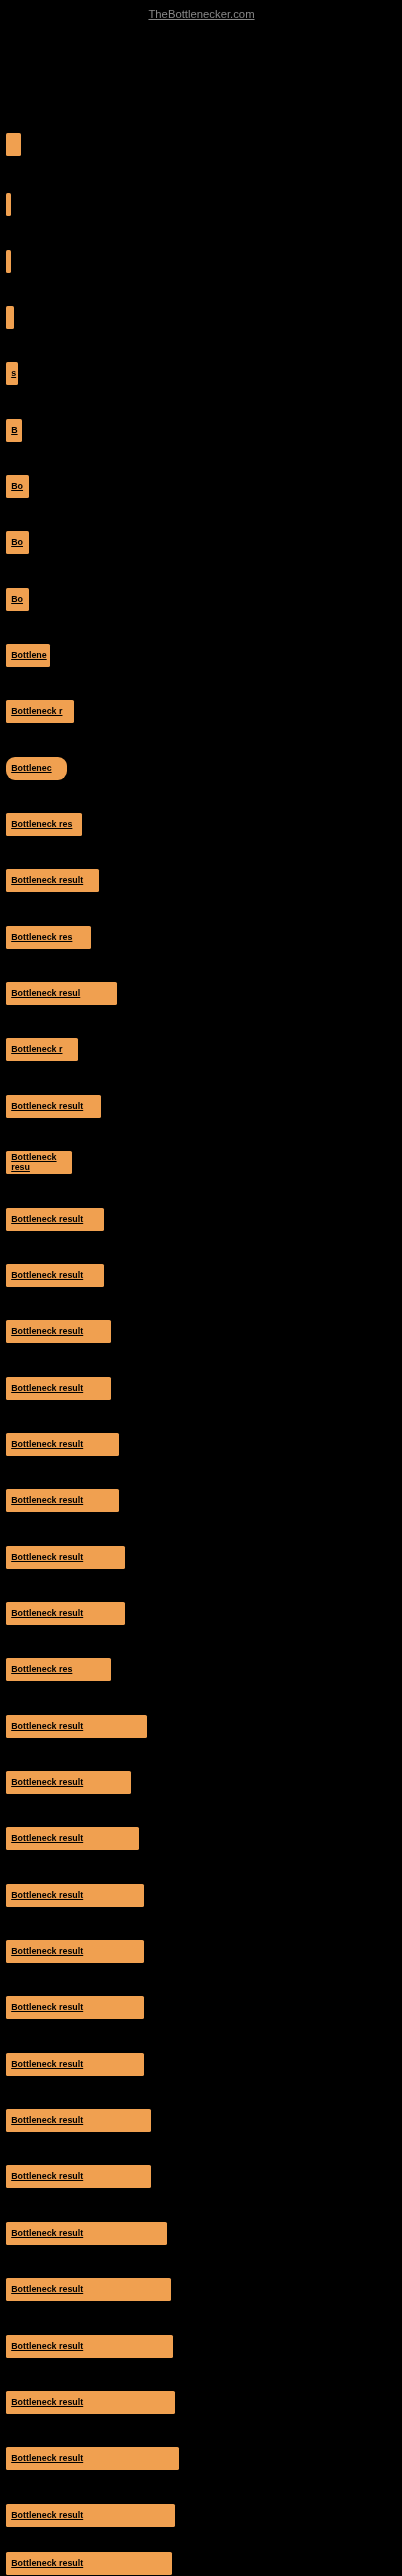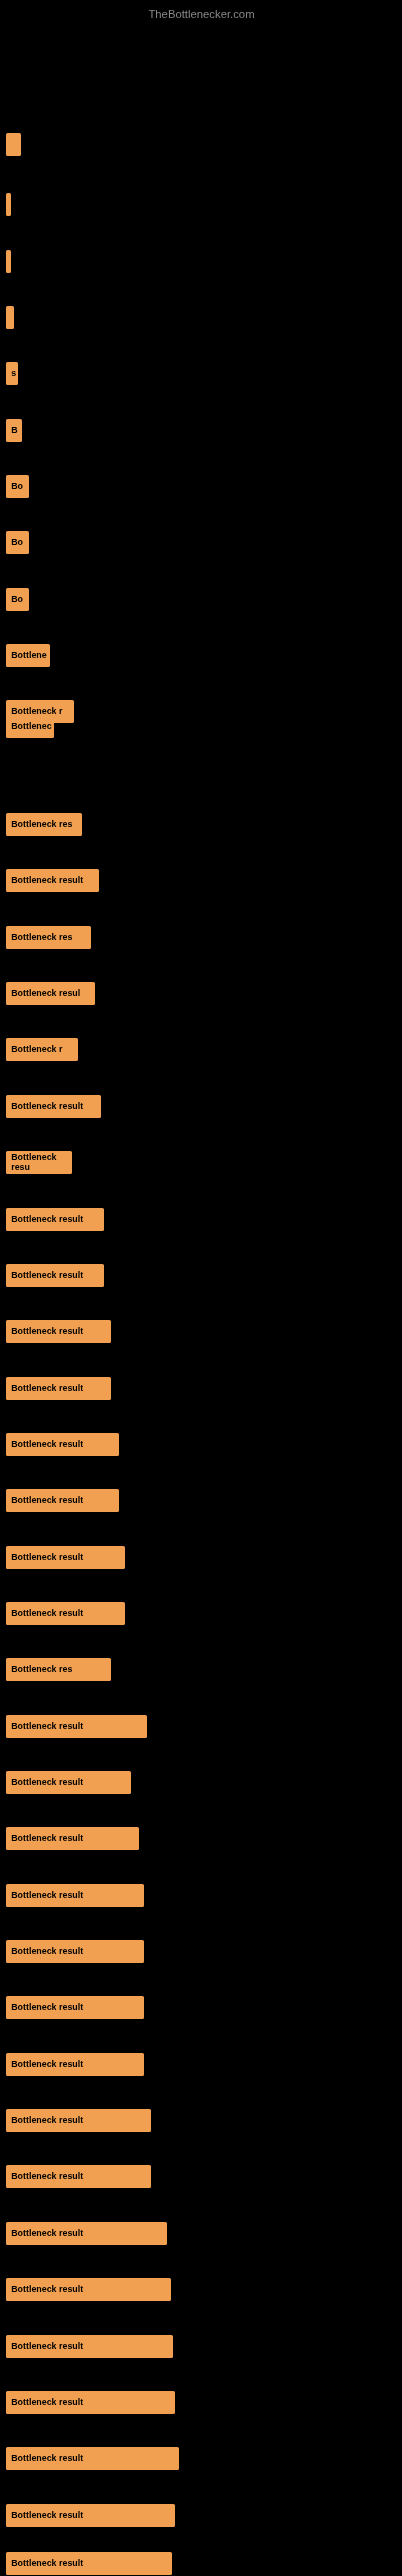--- a/index.html
+++ b/index.html
@@ -1,15 +1,15 @@
 <!DOCTYPE html>
 <html style="font-size:13px"><head>
   <meta charset="utf-8">
   <style>
-    * { margin: 0; padding: 0; box-sizing: border-box; }
+    * { margin: 0; padding: 0; box-sizing: border-box; text-decoration: underline; }
     body {
       background-color: #000;
       width: 403px;
       min-height: 2576px;
       font-family: Arial, sans-serif;
       position: relative;
       overflow-x: hidden;
     }
 
     .site-title {
@@ -46,25 +46,25 @@
     <div class="bottleneck-bar" style="top: 193px; width: 4.8px;"></div>
     <div class="bottleneck-bar" style="top: 250px; width: 4.8px;"></div>
     <div class="bottleneck-bar" style="top: 306px; width: 8px;"></div>
     <div class="bottleneck-bar" style="top: 362px; width: 11.3px;">s</div>
     <div class="bottleneck-bar" style="top: 419px; width: 16px;">B</div>
     <div class="bottleneck-bar" style="top: 475px; width: 22.5px;">Bo</div>
     <div class="bottleneck-bar" style="top: 531px; width: 22.5px;">Bo</div>
     <div class="bottleneck-bar" style="top: 588px; width: 22.5px;">Bo</div>
     <div class="bottleneck-bar" style="top: 644px; width: 44px;">Bottlene</div>
     <div class="bottleneck-bar" style="top: 700px; width: 68px;">Bottleneck r</div>
-    <div class="bottleneck-bar" style="top: 715px; width: 48px;">Bottlenec</div>
+    <div class="bottleneck-bar" style="top: 757px; width: 61px; border-radius: 9px;">Bottlenec</div>
     <div class="bottleneck-bar" style="top: 813px; width: 76px;">Bottleneck res</div>
     <div class="bottleneck-bar" style="top: 869px; width: 93px;">Bottleneck result</div>
     <div class="bottleneck-bar" style="top: 926px; width: 85px;">Bottleneck res</div>
-    <div class="bottleneck-bar" style="top: 982px; width: 89px;">Bottleneck resul</div>
+    <div class="bottleneck-bar" style="top: 982px; width: 111px;">Bottleneck resul</div>
     <div class="bottleneck-bar" style="top: 1038px; width: 72px;">Bottleneck r</div>
     <div class="bottleneck-bar" style="top: 1095px; width: 95px;">Bottleneck result</div>
     <div class="bottleneck-bar" style="top: 1151px; width: 66px;">Bottleneck resu</div>
     <div class="bottleneck-bar" style="top: 1208px; width: 98px;">Bottleneck result</div>
     <div class="bottleneck-bar" style="top: 1264px; width: 98px;">Bottleneck result</div>
     <div class="bottleneck-bar" style="top: 1320px; width: 105px;">Bottleneck result</div>
     <div class="bottleneck-bar" style="top: 1377px; width: 105px;">Bottleneck result</div>
     <div class="bottleneck-bar" style="top: 1433px; width: 113px;">Bottleneck result</div>
     <div class="bottleneck-bar" style="top: 1489px; width: 113px;">Bottleneck result</div>
     <div class="bottleneck-bar" style="top: 1546px; width: 119px;">Bottleneck result</div>

